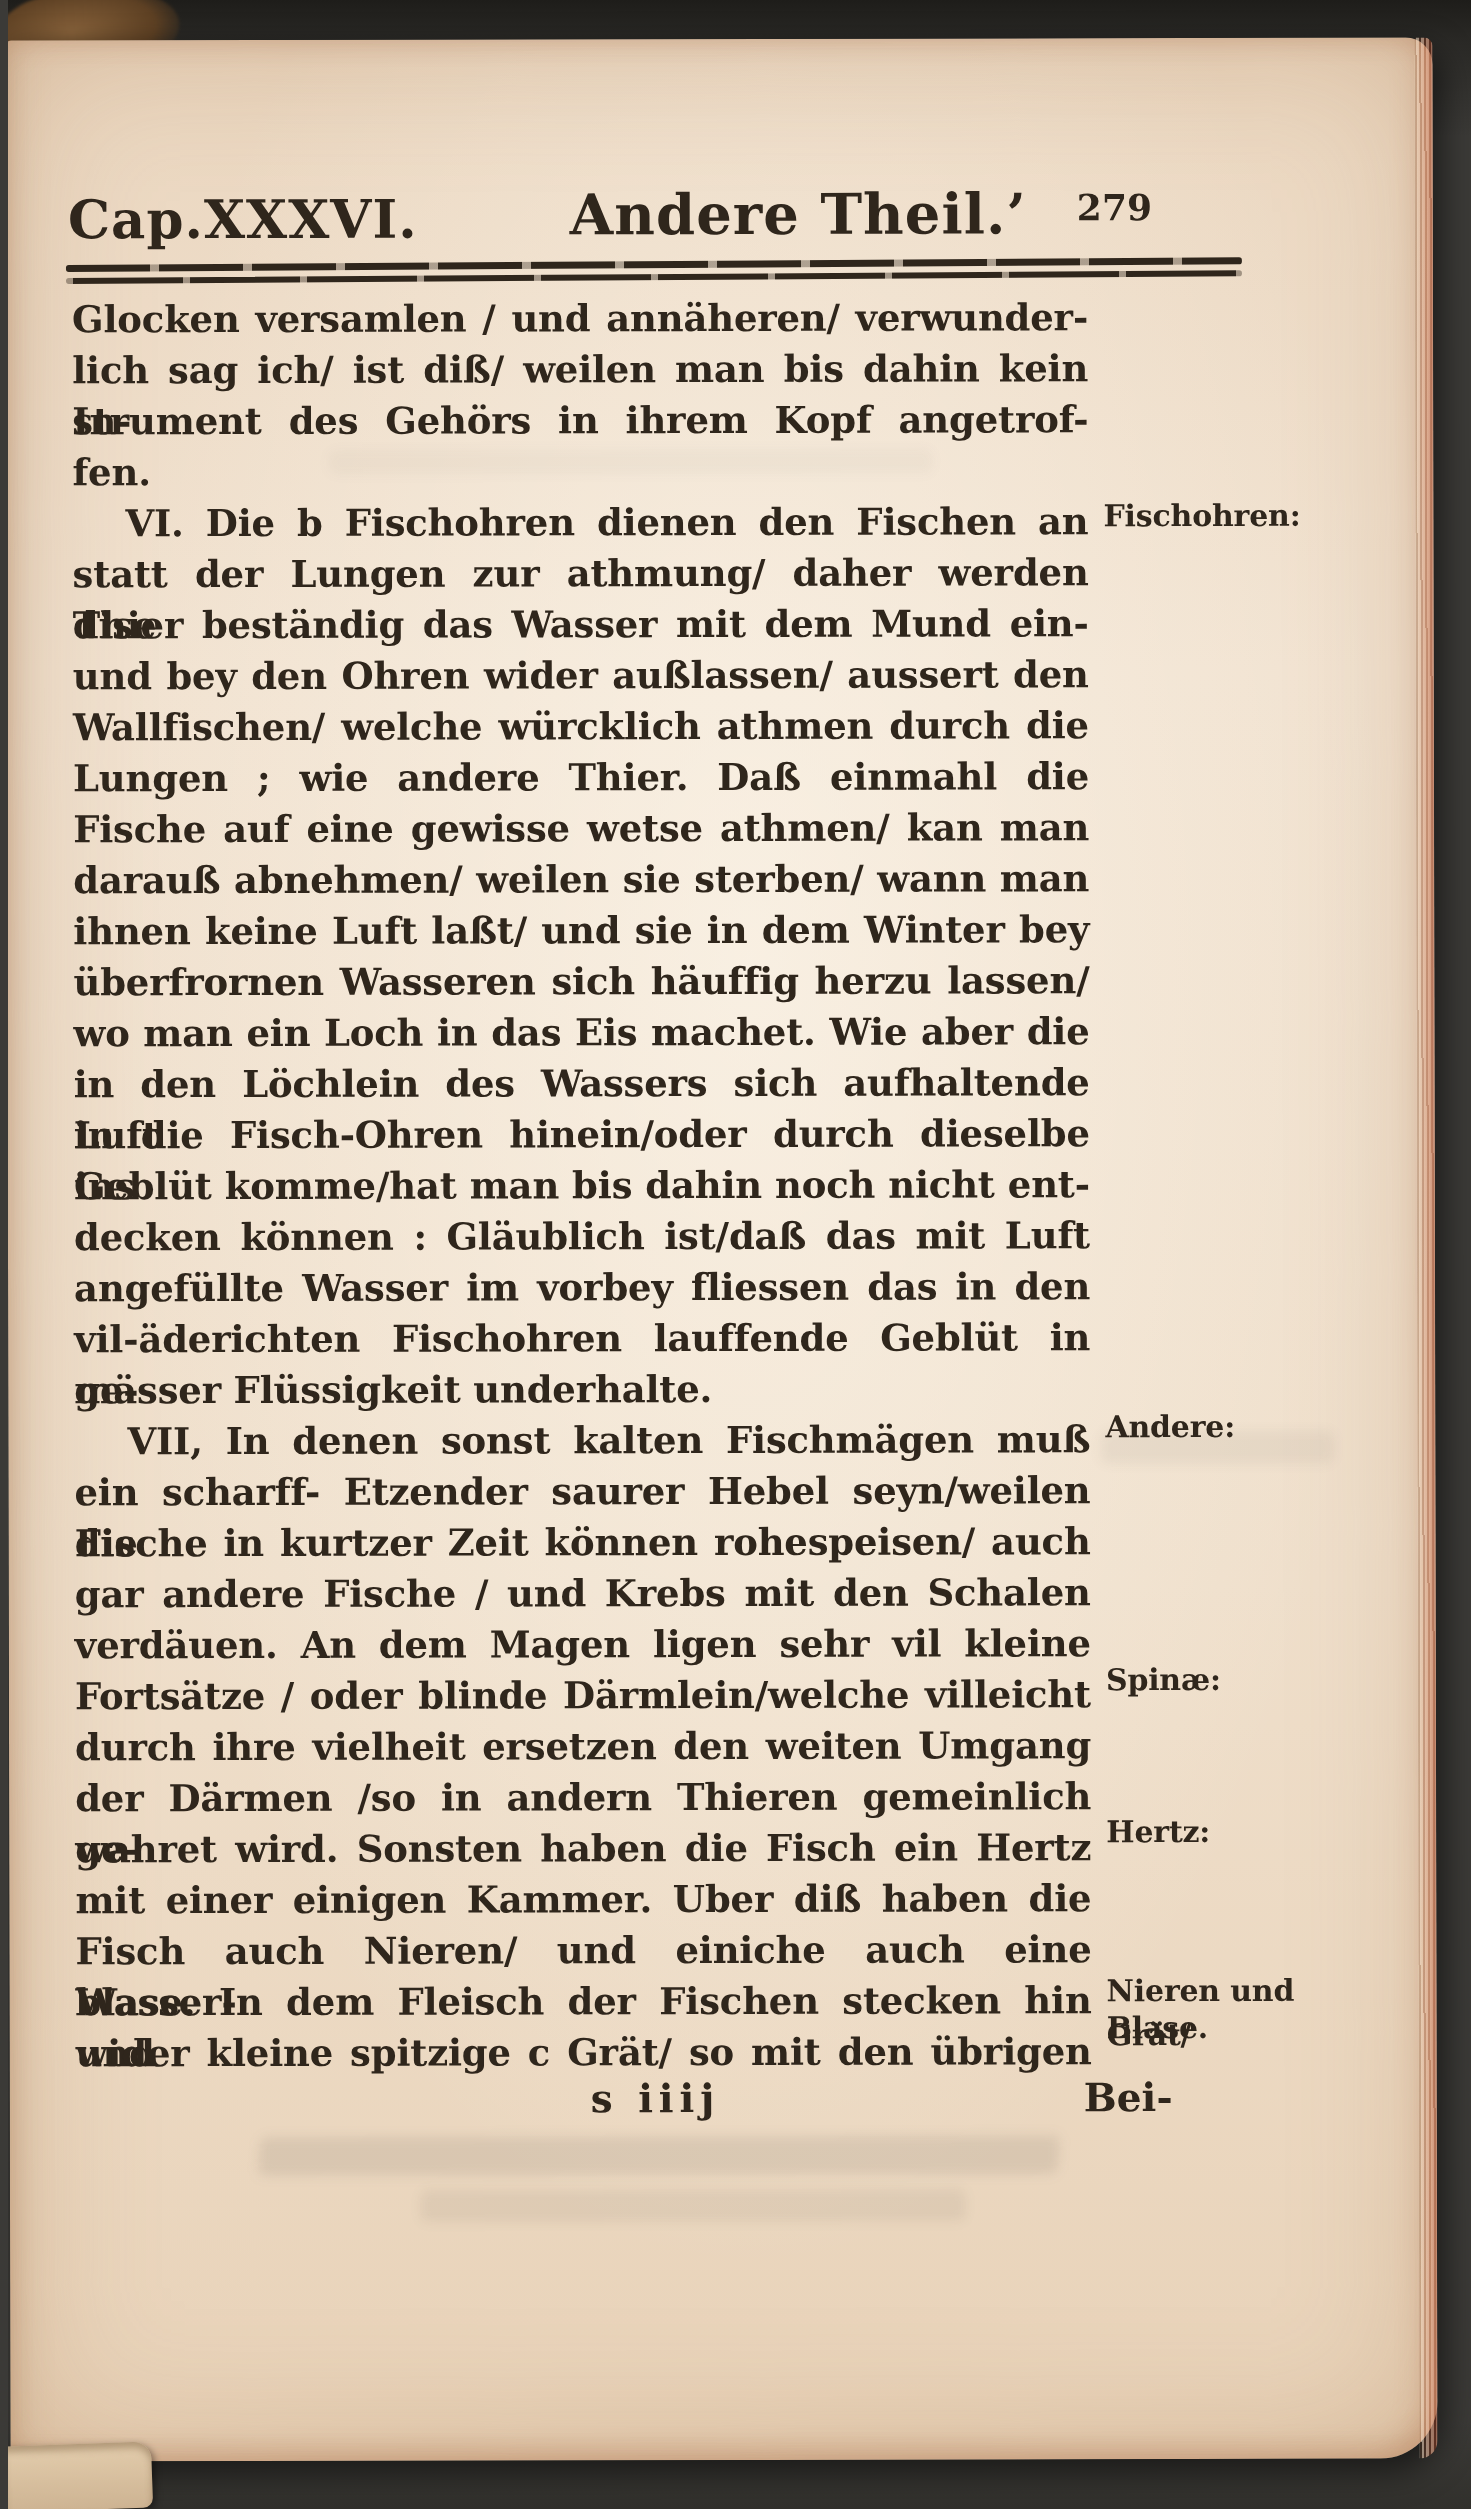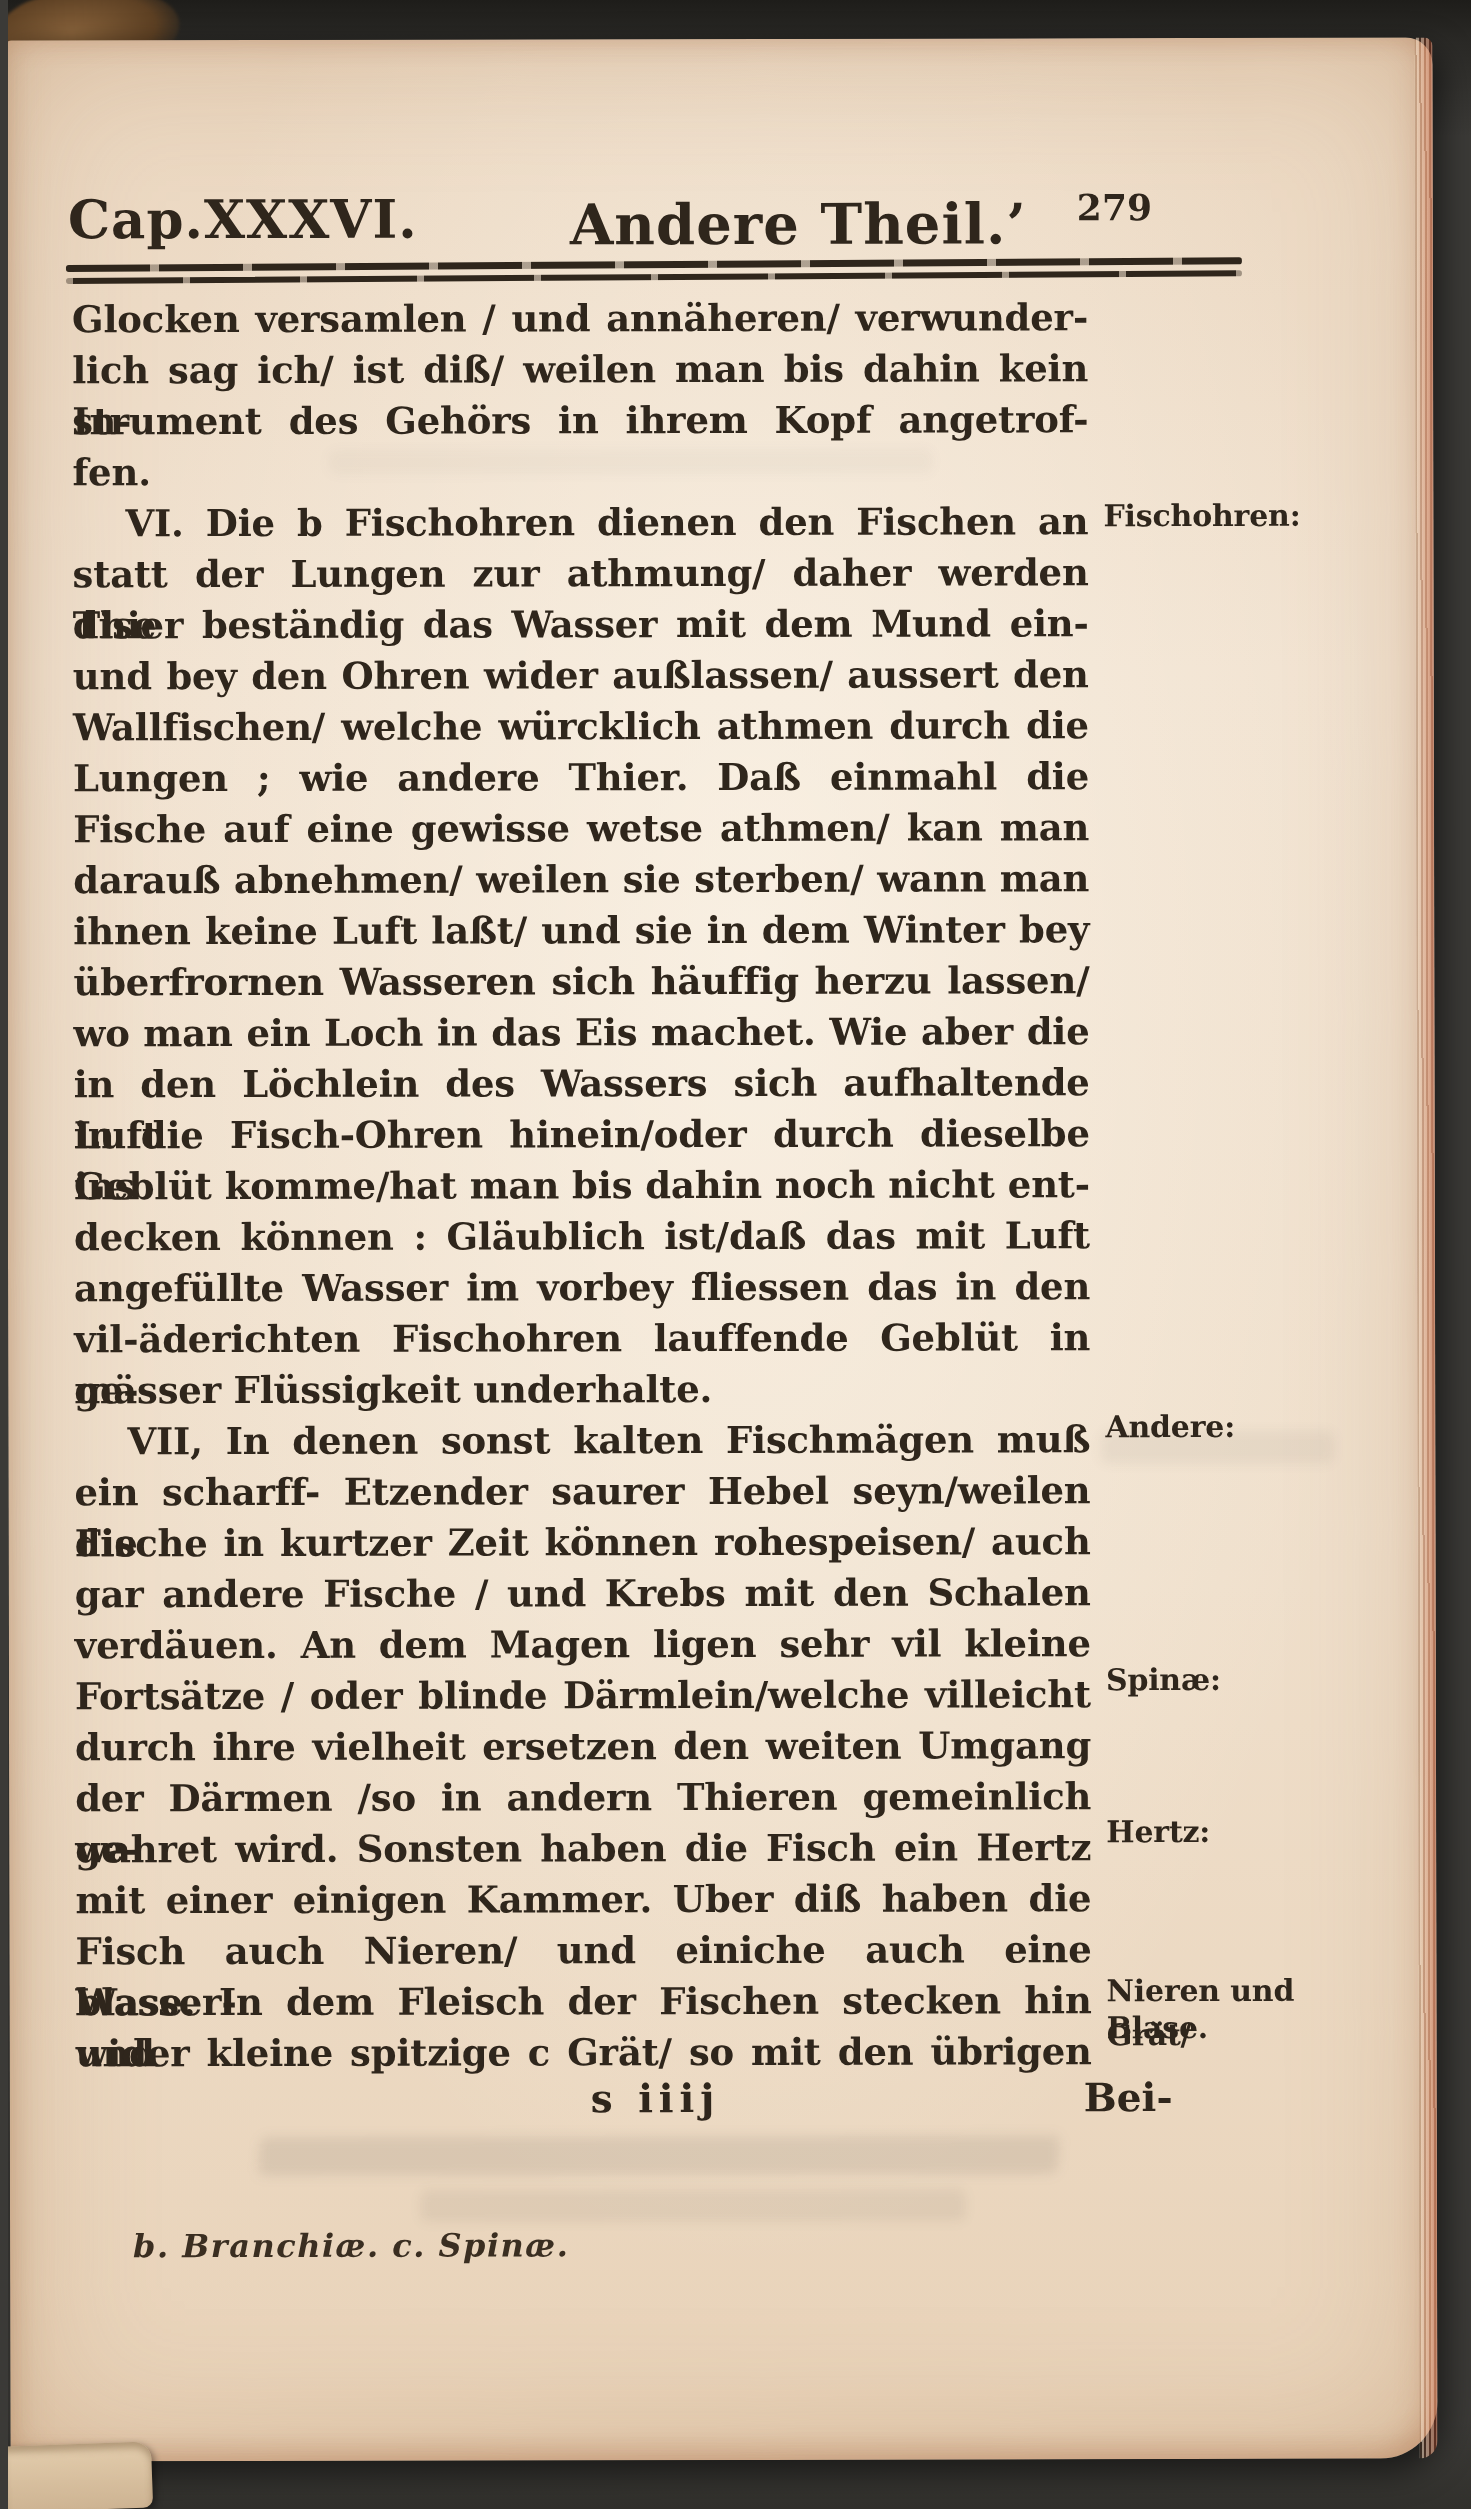--- a/index.html
+++ b/index.html
@@ -39,21 +39,21 @@
     position:absolute;right:0;top:0;bottom:0;width:17.6px;
     border-radius:0 27px 57px 0;
     background:
       linear-gradient(90deg, rgba(190,70,35,0) 0%, rgba(190,70,35,.30) 70%, rgba(150,45,20,.45) 100%),
       repeating-linear-gradient(90deg, rgba(120,75,45,.22) 0 2px, rgba(243,226,203,.65) 2px 4.9px);
     opacity:.9;
   }
   
   .header{position:absolute;left:0;top:0;width:100%;}
   .chapter{position:absolute;left:62px;top:148px;font-size:53px;font-weight:700;letter-spacing:1px;}
-  .running-title{position:absolute;left:564px;top:152px;font-size:56px;font-weight:700;letter-spacing:1px;}
+  .running-title{position:absolute;left:564px;top:142px;font-size:56px;font-weight:700;letter-spacing:1px;}
   .page-number{position:absolute;left:1071px;top:148px;font-size:36px;font-weight:700;font-variant-numeric:oldstyle-nums;}
   .rule{position:absolute;left:60px;top:222px;width:1176px;transform:rotate(-0.25deg);}
   .rule i{display:block;height:6.8px;border-radius:2.9px;
     background:repeating-linear-gradient(90deg,var(--ink-color,#32281d) 0 84px, rgba(49,39,29,.35) 84px 93px);}
   .rule i + i{margin-top:5.9px;
     background:repeating-linear-gradient(90deg, rgba(49,39,29,.4) 0 6.8px, var(--ink-color,#32281d) 6.8px 117px);}
   
   .bodytext{
     position:absolute;left:66px;top:254px;width:1016px;
     font-size:37px;font-weight:700;line-height:51px;letter-spacing:-0.2px;
@@ -169,20 +169,19 @@
         <div class="margin-note" style="top: 1521px;">Hertz:</div>
         <div class="margin-note" style="top: 1680px;">Nieren und Blase.</div>
         <div class="margin-note" style="top: 1724px;">Grät/</div>
       </div>
 
     <div class="sigline">
       <span class="gathering">s iiij</span>
       <span class="catchword">Bei-</span>
     </div>
 
-    <div class="footnote">b. Branchiæ. c. Spinæ.</div>
 
   </div>
 
   <div class="bottom-fragment"></div>
 
 </div>
 
 
 </body></html>

